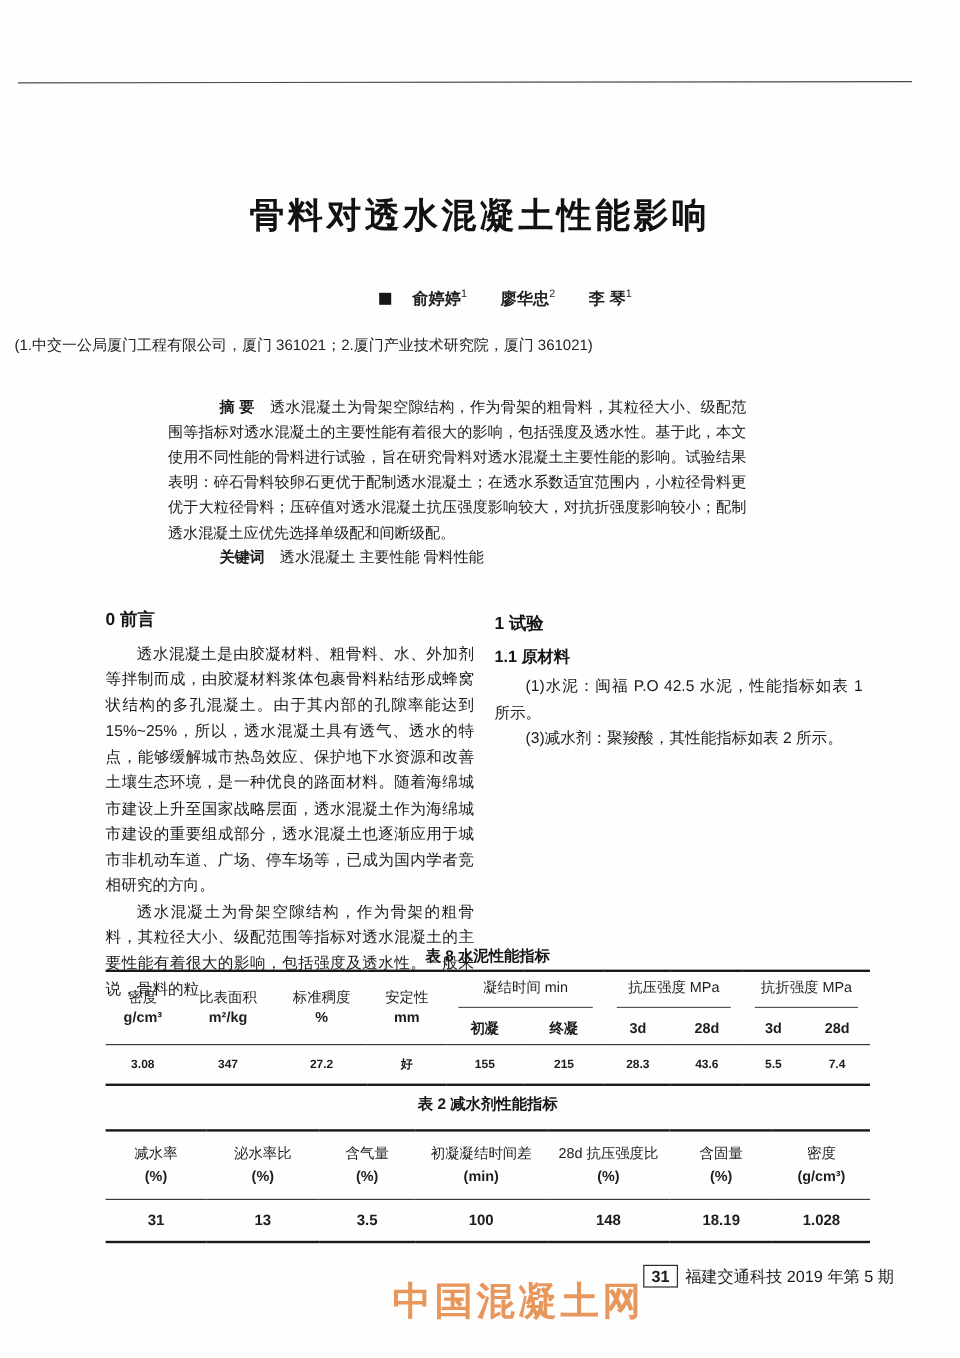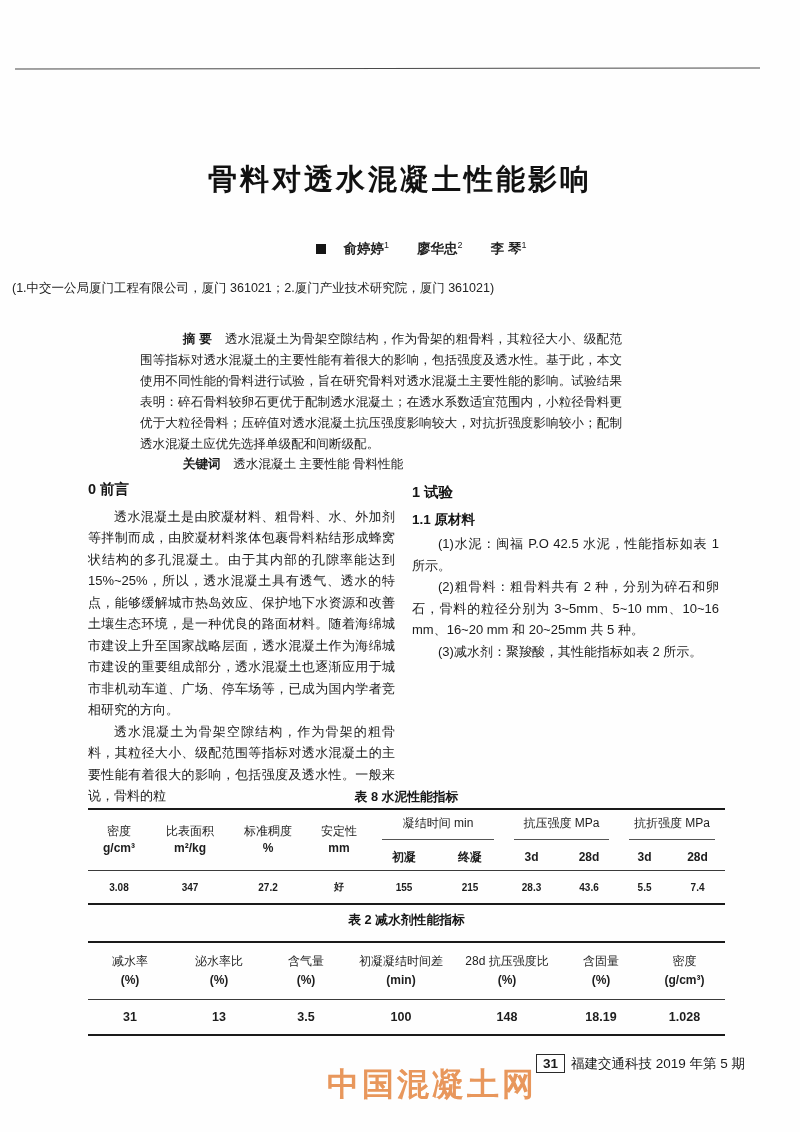--- a/index.html
+++ b/index.html
@@ -17,21 +17,21 @@
   .marker{display:inline-block;width:10px;height:10px;background:#151515;
         margin-right:4px;vertical-align:middle;}
   .affiliation{position:absolute;top:280px;left:12px;width:100%;text-align:left;
         font-size:12.5px;color:#222;}
   .abstract{position:absolute;top:329px;left:140px;width:482px;
         font-size:12.6px;line-height:20.9px;text-align:justify;
         font-family:"Liberation Serif", serif;color:#1b1b1b;}
   .abstract p{margin:0;text-indent:3.4em;}
   .abstract .kw{margin-top:0;text-indent:3.4em;}
   .b{font-weight:bold;font-family:"Liberation Sans", sans-serif;}
-  .columns{position:absolute;top:479px;left:88px;width:631px;display:flex;gap:17px;}
+  .columns{position:absolute;top:507px;left:88px;width:631px;display:flex;gap:17px;}
   .col{width:307px;font-size:13px;line-height:21.5px;text-align:justify;color:#1b1b1b;}
   .col p{margin:0;text-indent:2em;}
   .col p.cont{text-indent:0;}
   .h1{font-size:14.5px;font-weight:bold;margin:0 0 5px 0;color:#141414;}
   .h2{font-size:13.5px;font-weight:bold;margin:2px 0 3px 0;color:#141414;}
   .h1.mt{margin-top:3px;}
   .tblcap{position:absolute;left:88px;width:637px;text-align:center;
         font-size:12.8px;font-weight:bold;color:#161616;}
   .cap1{top:789px;} .cap2{top:912px;}
   table{border-collapse:collapse;table-layout:fixed;width:637px;
@@ -77,21 +77,20 @@
   <div class="columns">
     <div class="col">
       <div class="h1">0  前言</div>
       <p>透水混凝土是由胶凝材料、粗骨料、水、外加剂等拌制而成，由胶凝材料浆体包裹骨料粘结形成蜂窝状结构的多孔混凝土。由于其内部的孔隙率能达到 15%~25%，所以，透水混凝土具有透气、透水的特点，能够缓解城市热岛效应、保护地下水资源和改善土壤生态环境，是一种优良的路面材料。随着海绵城市建设上升至国家战略层面，透水混凝土作为海绵城市建设的重要组成部分，透水混凝土也逐渐应用于城市非机动车道、广场、停车场等，已成为国内学者竞相研究的方向。</p>
       <p>透水混凝土为骨架空隙结构，作为骨架的粗骨料，其粒径大小、级配范围等指标对透水混凝土的主要性能有着很大的影响，包括强度及透水性。一般来说，骨料的粒</p>
     </div>
     <div class="col">
       <div class="h1 mt">1  试验</div>
       <div class="h2">1.1  原材料</div>
       <p>(1)水泥：闽福 P.O 42.5 水泥，性能指标如表 1 所示。</p>
-      <p>(2)粗骨料：粗骨料共有 2 种，分别为碎石和卵石，骨料的粒径分别为 3~5mm、5~10 mm、10~16 mm、16~20 mm 和 20~25mm 共 5 种。</p>
       <p>(3)减水剂：聚羧酸，其性能指标如表 2 所示。</p>
     </div>
   </div>
 
   <div class="tblcap cap1">表 8  水泥性能指标</div>
   <table class="tb1">
     <colgroup>
       <col style="width:62px">
         <col style="width:80px">
         <col style="width:76px">

